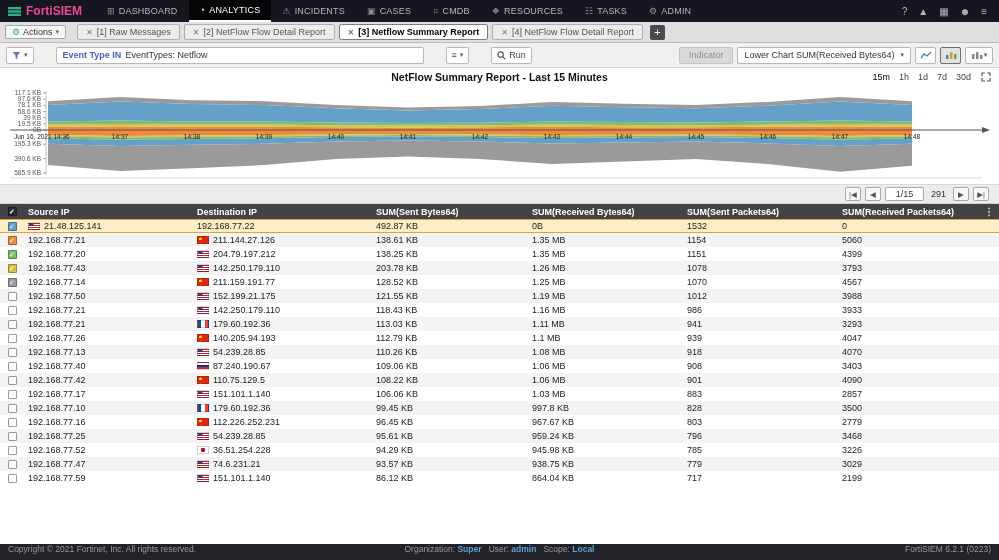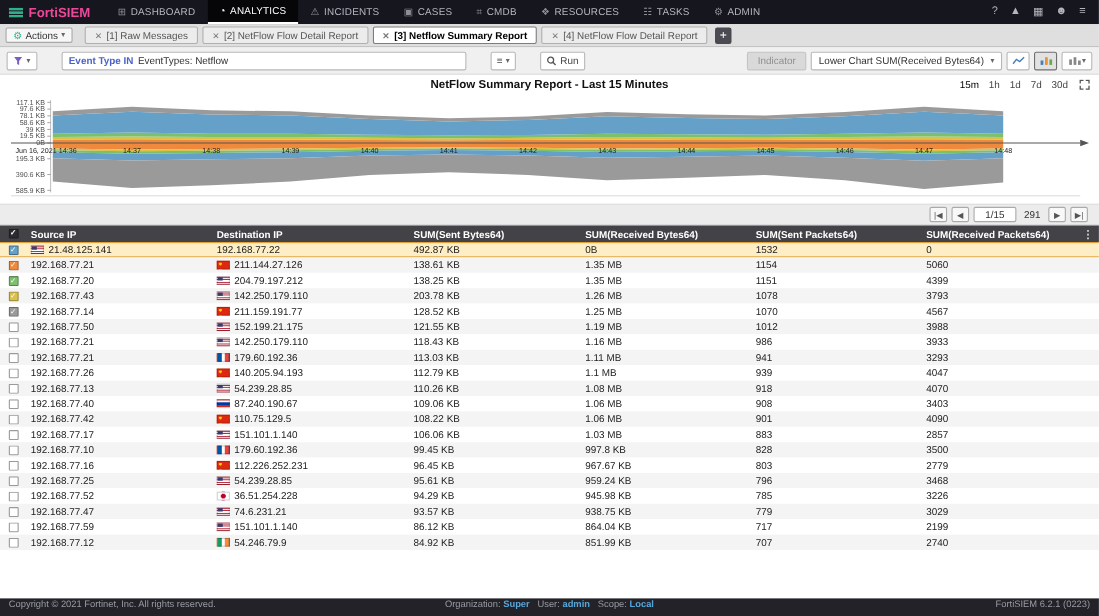--- a/index.html
+++ b/index.html
@@ -512,31 +512,20 @@
         <div class="td c-cb">
           <span class="cb"></span>
         </div>
         <div class="td">192.168.77.59</div>
         <div class="td"><span class="flag flag-us"></span>151.101.1.140</div>
         <div class="td">86.12 KB</div>
         <div class="td">864.04 KB</div>
         <div class="td">717</div>
         <div class="td">2199</div>
       </div>
-      <div class="trow alt">
-        <div class="td c-cb">
-          <span class="cb"></span>
-        </div>
-        <div class="td">192.168.77.12</div>
-        <div class="td"><span class="flag flag-ie"></span>54.246.79.9</div>
-        <div class="td">84.92 KB</div>
-        <div class="td">851.99 KB</div>
-        <div class="td">707</div>
-        <div class="td">2740</div>
-      </div>
     </div>
 
   <footer class="footer">
     <span>Copyright © 2021 Fortinet, Inc. All rights reserved.</span>
     <span class="footer-center">
       <span>Organization:</span>
       <span class="fval">Super</span>&nbsp;&nbsp;
       <span>User:</span>
       <span class="fval">admin</span>&nbsp;&nbsp;
       <span>Scope:</span>

